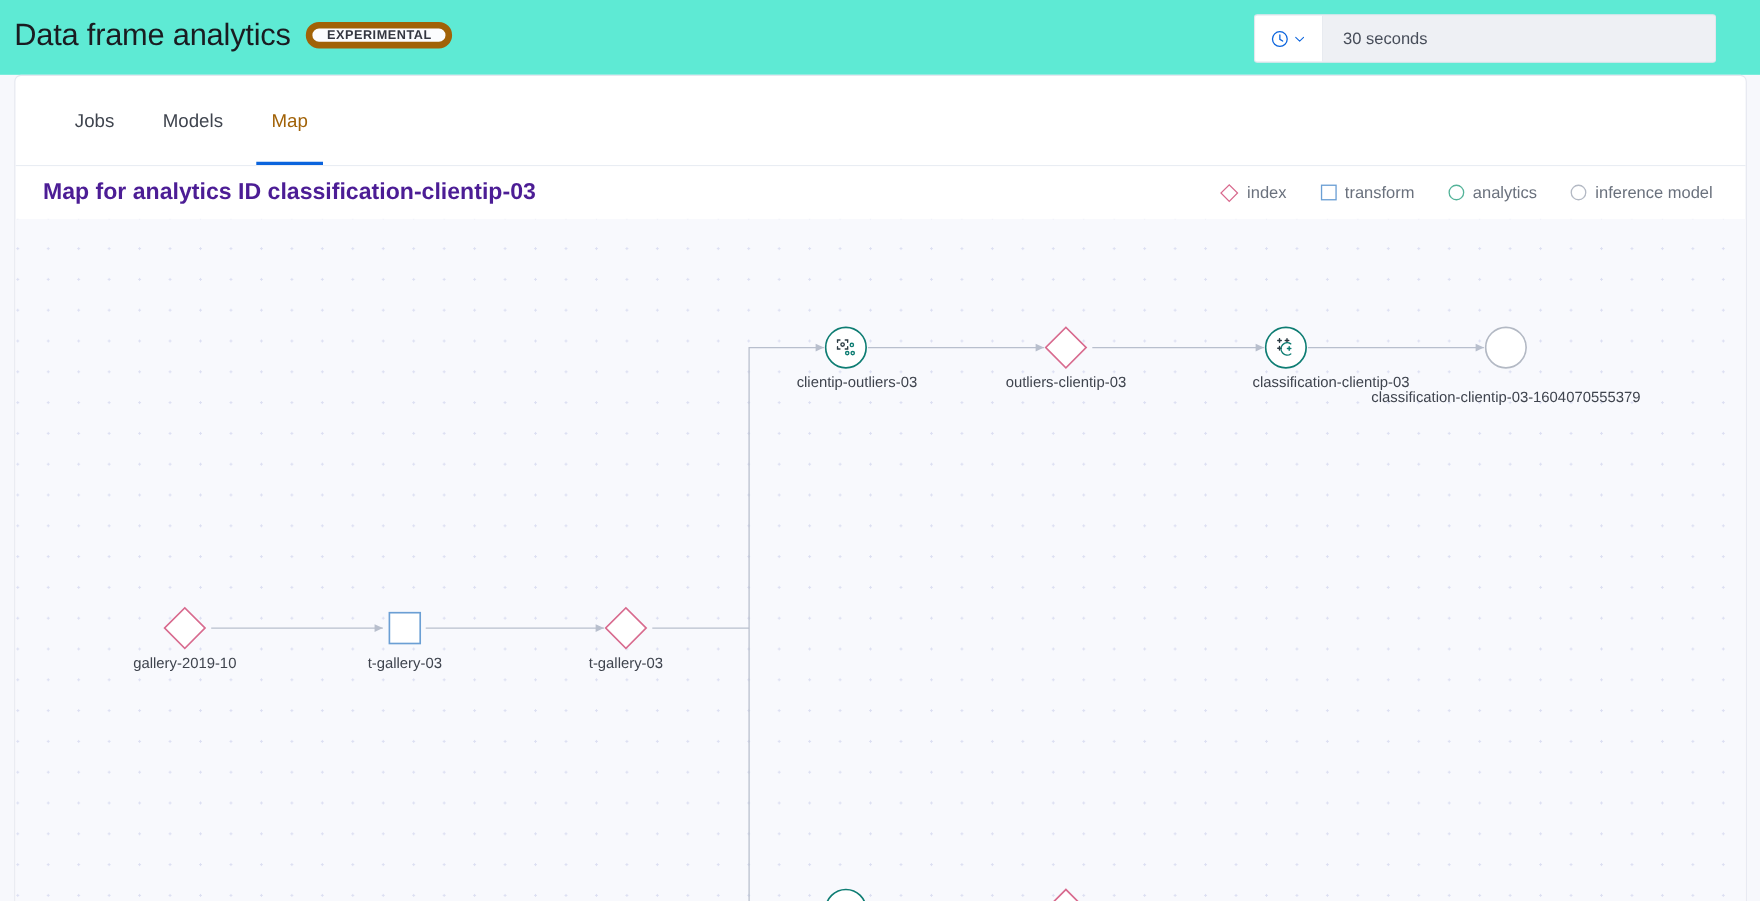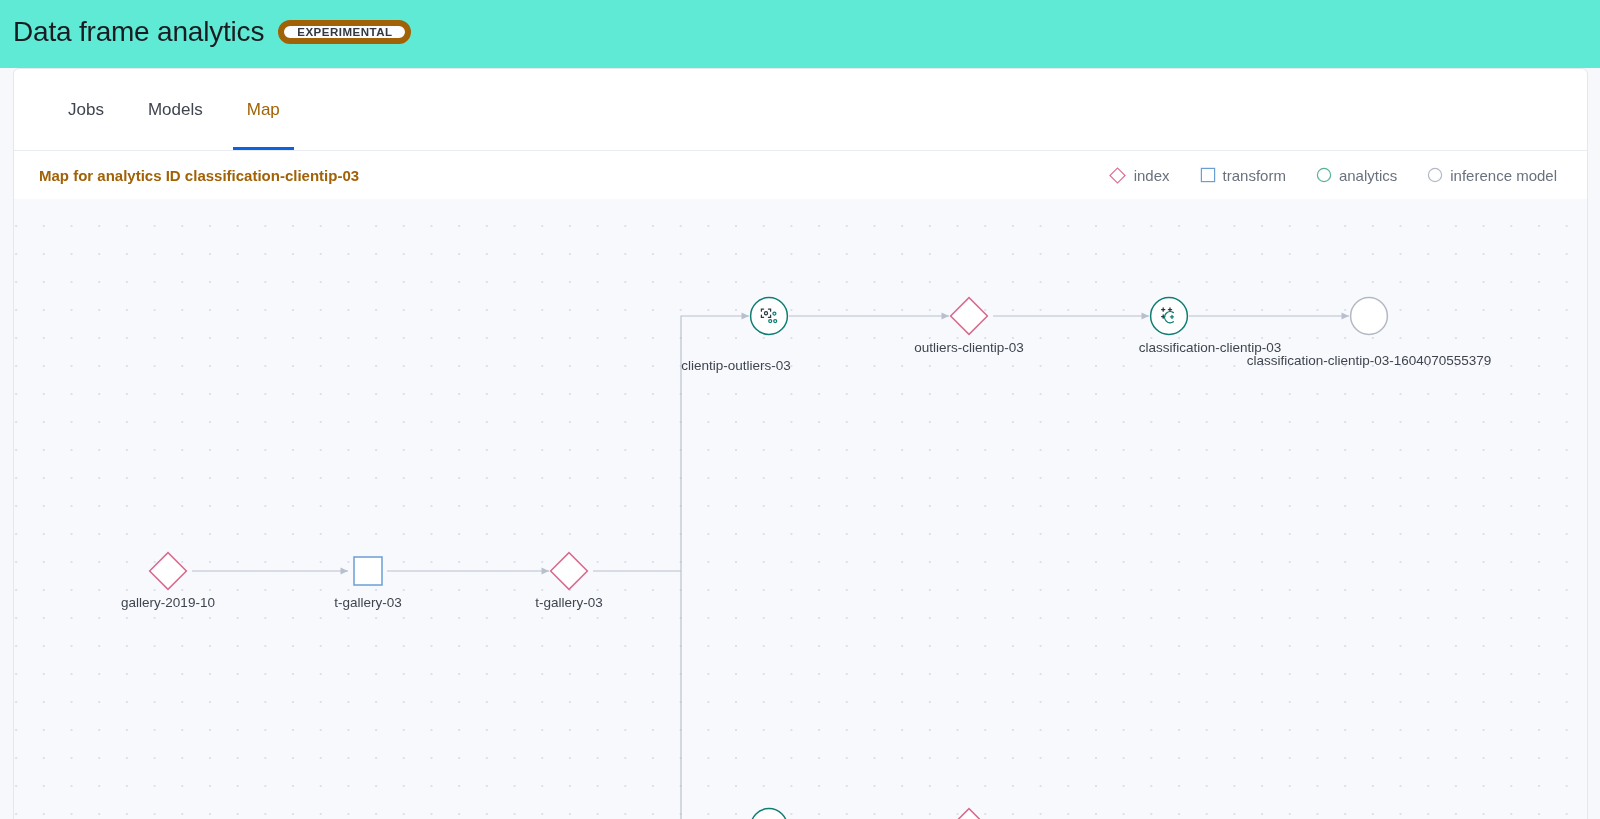--- a/index.html
+++ b/index.html
@@ -140,23 +140,23 @@
     top: 82px;
     width: 100%;
     height: 48px;
     display: flex;
     align-items: center;
     justify-content: space-between;
     padding: 0 30px 0 25px;
     box-sizing: border-box;
   }
   .map-title {
-    font-size: 15px;
+    font-size: 21px;
     font-weight: 700;
-    color: #a16207;
+    color: #4c1d95;
   }
   .legend {
     display: flex;
     align-items: center;
     gap: 30px;
   }
   .legend-item {
     display: flex;
     align-items: center;
     gap: 7px;
@@ -208,20 +208,36 @@
 </style>
 </head>
 <body>
 
 <div class="page-header">
   <div class="header-title-wrap">
     <div class="page-title">Data frame analytics</div>
     <div class="exp-badge">EXPERIMENTAL</div>
   </div>
 
+  <div class="time-picker">
+    <div class="tp-quick">
+      <span>
+        <svg width="17" height="17" viewBox="0 0 16 16" fill="none">
+          <circle cx="8" cy="8" r="6.3" stroke="#0b64dd" stroke-width="1.1"></circle>
+          <path d="M8 4.4V8.2L10.4 9.7" stroke="#0b64dd" stroke-width="1.1" stroke-linecap="round"></path>
+        </svg>
+      </span>
+      <span>
+        <svg width="13" height="13" viewBox="0 0 16 16" fill="none">
+          <path d="M3.6 6L8 10.3L12.4 6" stroke="#0b64dd" stroke-width="1.15" stroke-linecap="round" stroke-linejoin="round"></path>
+        </svg>
+      </span>
+    </div>
+    <div class="tp-value">30 seconds</div>
+  </div>
 </div>
 
 <div class="panel">
 
   <div class="tabs">
     <div class="tab">Jobs</div>
     <div class="tab">Models</div>
     <div class="tab active">Map</div>
   </div>
 
@@ -331,21 +347,21 @@
           </g>
           <circle cx="17" cy="17.2" r="1.55" fill="none" stroke="#2b3a42" stroke-width="1.25"></circle>
           <g fill="none" stroke="#0e7d73" stroke-width="1.25">
             <circle cx="25.4" cy="17.6" r="1.5"></circle>
             <circle cx="21.2" cy="25" r="1.5"></circle>
             <circle cx="26.2" cy="25" r="1.5"></circle>
           </g>
         </svg>
       </span>
     </div>
-    <div class="node-label" style="left:722px; top:141px;margin-top:18px;">clientip-outliers-03</div>
+    <div class="node-label" style="left:765px; top:141px;">clientip-outliers-03</div>
 
     <div class="node" style="left:955px; top:117px;">
       <span>
         <svg width="42" height="42" viewBox="0 0 42 42">
           <rect x="8" y="8" width="26" height="26" transform="rotate(45 21 21)" fill="#ffffff" stroke="#d86a8e" stroke-width="1.5"></rect>
         </svg>
       </span>
     </div>
     <div class="node-label" style="left:955px; top:141px;">outliers-clientip-03</div>
 

